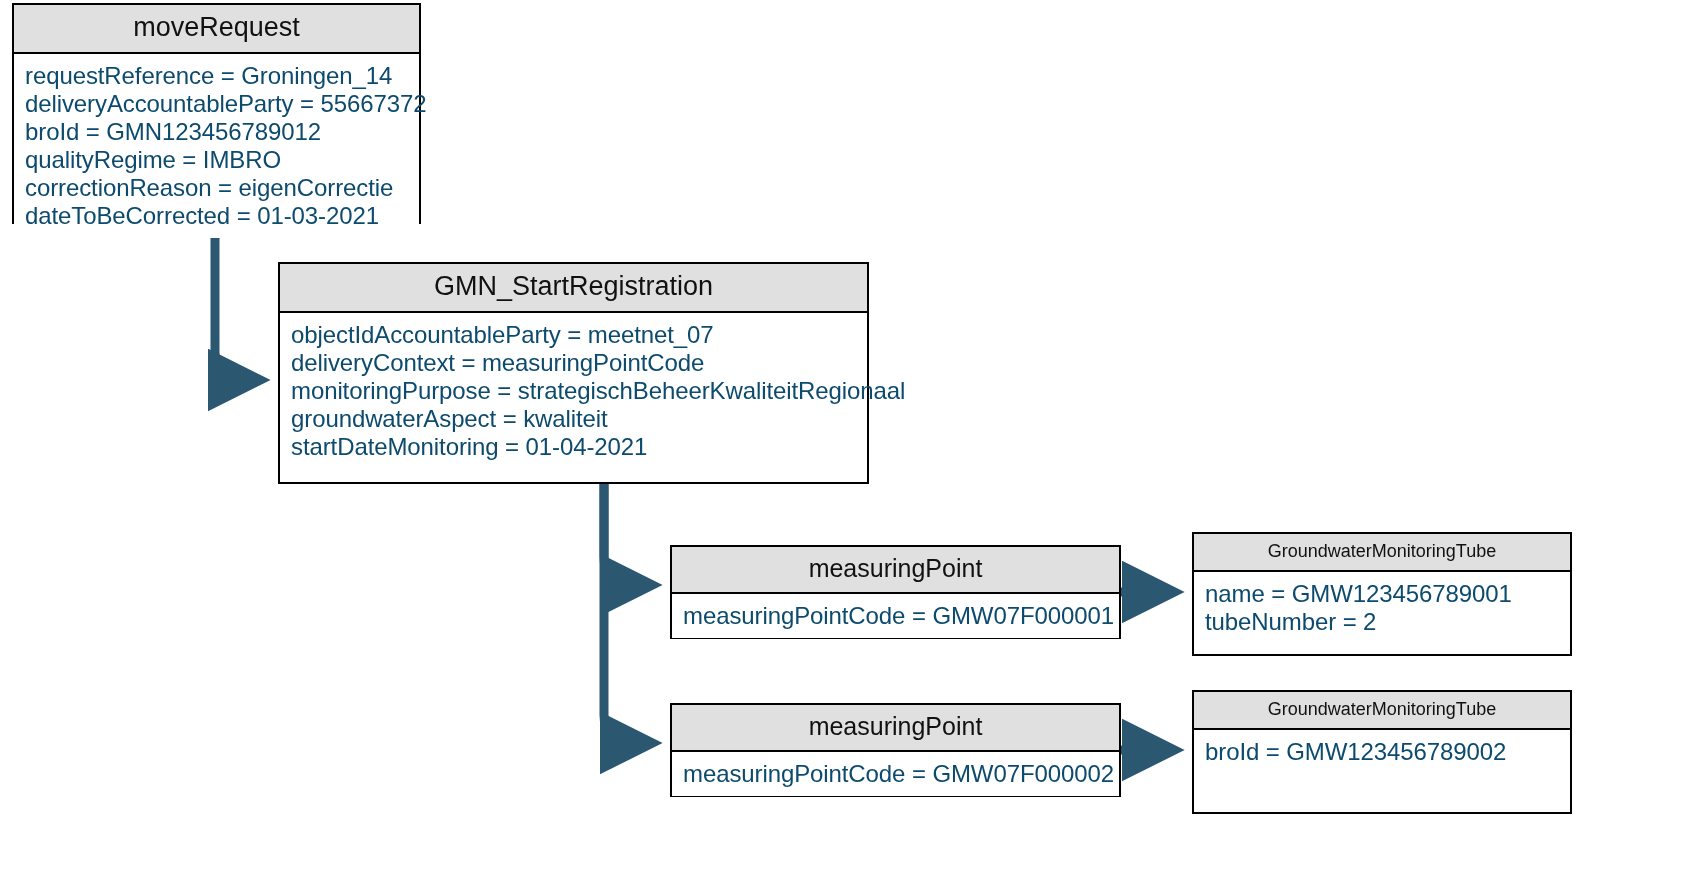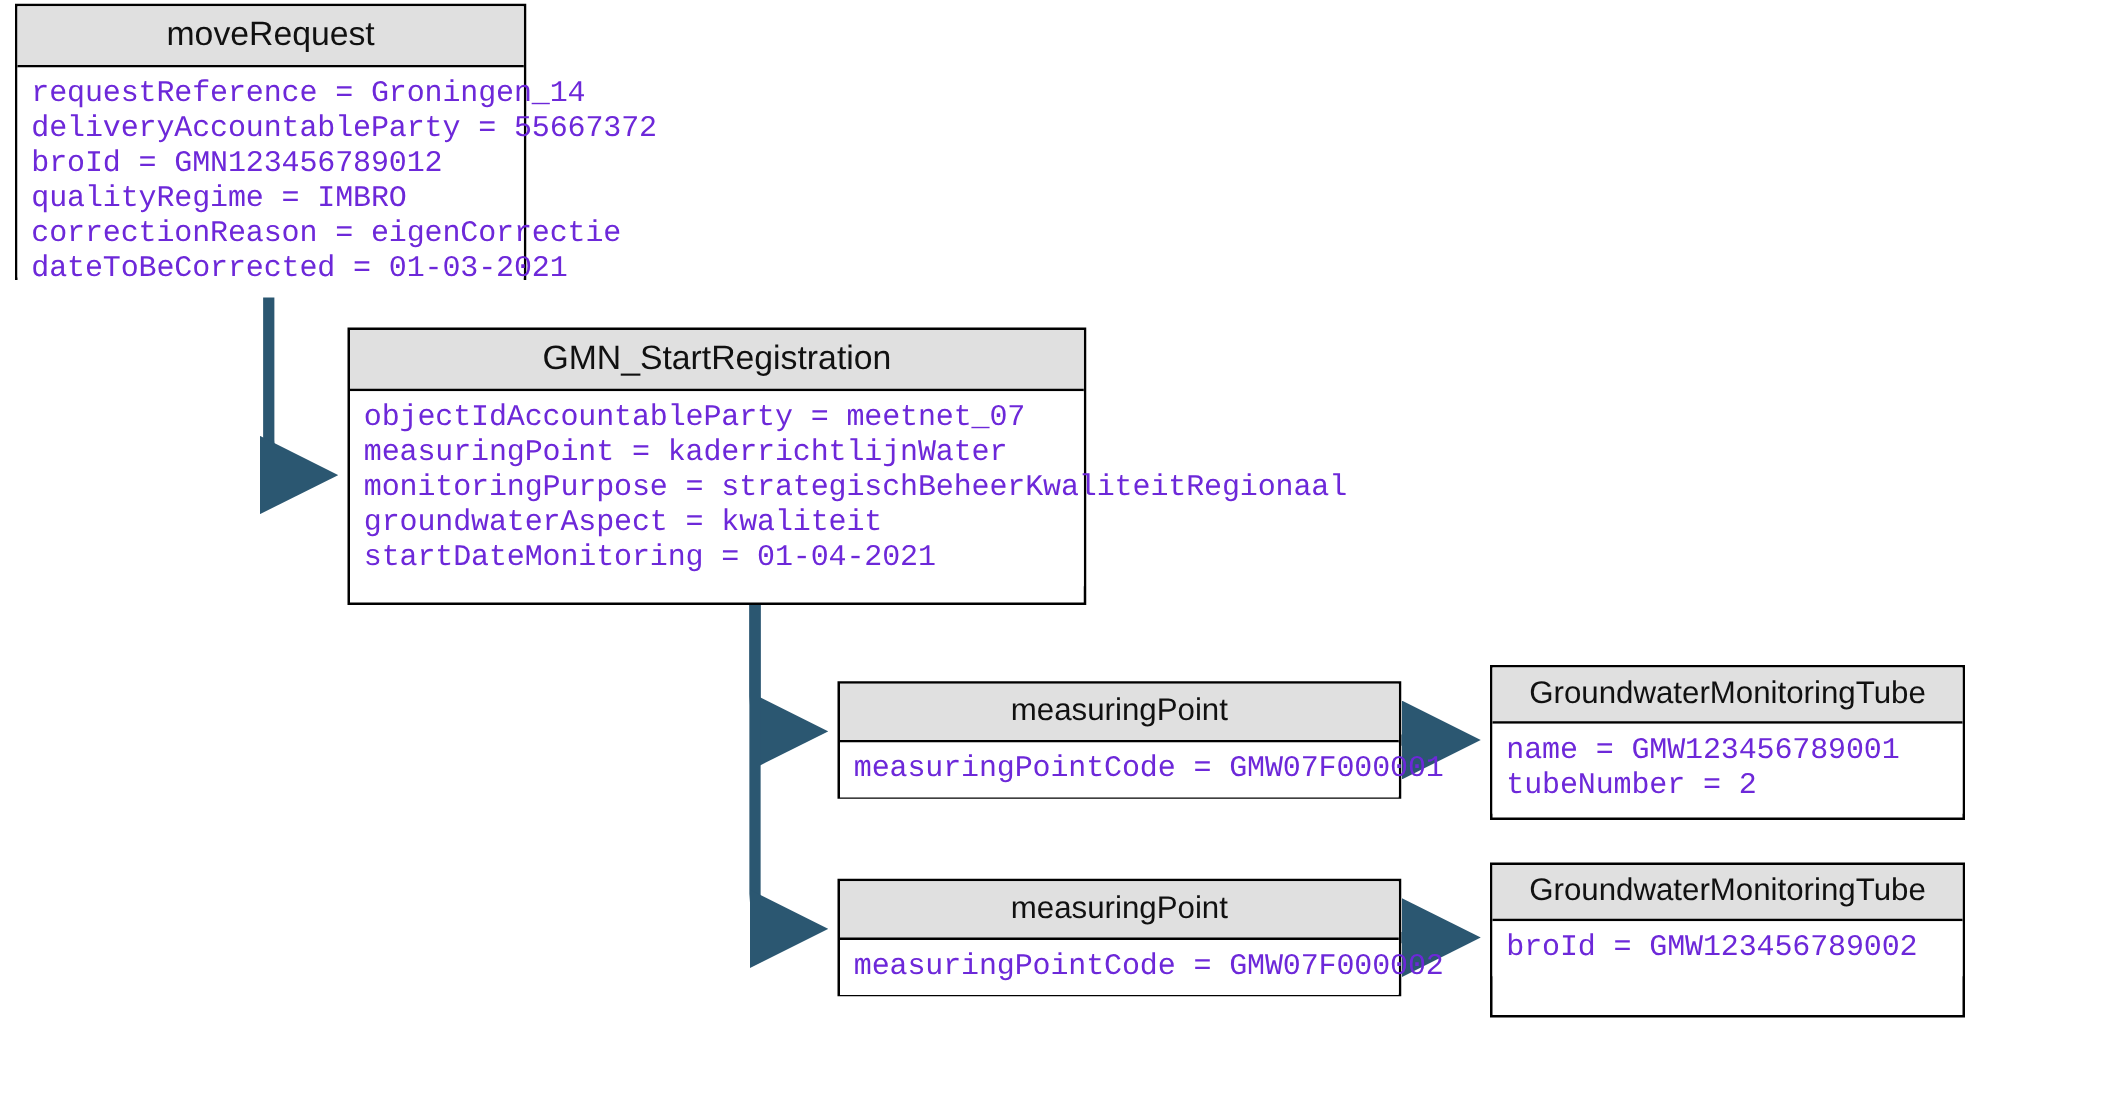--- a/index.html
+++ b/index.html
@@ -39,31 +39,30 @@
     white-space: nowrap;
     overflow: hidden;
   }
   .obj-body {
     box-sizing: border-box;
     padding: 8px 10px 8px 11px;
     background: #ffffff;
   }
   .attr-line {
     font-size: 24px;
-    color: #6d28d9;
+    color: #0c4a6e;
     line-height: 28px;
     white-space: nowrap;
     letter-spacing: -0.1px;
-    font-family: Liberation Mono, monospace;
   }
   
   #box-moveRequest .obj-title { font-size: 27px; padding-top: 9px; padding-bottom: 11px;}
   #box-gmnStart .obj-title    { font-size: 27px; padding-top: 9px; padding-bottom: 11px;}
   #box-mp1 .obj-title, #box-mp2 .obj-title { font-size: 25px; padding: 9px 6px 11px 6px; }
-  #box-tube1 .obj-title, #box-tube2 .obj-title { font-size: 25px; padding: 8px 6px 10px 6px; }
+  #box-tube1 .obj-title, #box-tube2 .obj-title { font-size: 18px; padding: 8px 6px 10px 6px; }
   #box-mp1 .attr-line, #box-mp2 .attr-line { font-size: 24px; }
   #box-tube1 .attr-line, #box-tube2 .attr-line { font-size: 24px; }
 
   
   .connector-layer {
     position: absolute;
     left: 0; top: 0;
     width: 1686px;
     height: 886px;
     z-index: 1;
@@ -102,21 +101,21 @@
       <div class="attr-line">qualityRegime = IMBRO</div>
       <div class="attr-line">correctionReason = eigenCorrectie</div>
       <div class="attr-line">dateToBeCorrected = 01-03-2021</div>
     </div>
   </div>
 
   <div class="obj-box" id="box-gmnStart" style="left:278px; top:262px; width:591px; height:222px;">
     <div class="obj-title">GMN_StartRegistration</div>
     <div class="obj-body">
       <div class="attr-line">objectIdAccountableParty = meetnet_07</div>
-      <div class="attr-line">measuringPoint = kaderrichtlijnWater</div>
+      <div class="attr-line">deliveryContext = measuringPointCode</div>
       <div class="attr-line">monitoringPurpose = strategischBeheerKwaliteitRegionaal</div>
       <div class="attr-line">groundwaterAspect = kwaliteit</div>
       <div class="attr-line">startDateMonitoring = 01-04-2021</div>
     </div>
   </div>
 
   <div class="obj-box" id="box-mp1" style="left:670px; top:545px; width:451px; height:94px;">
     <div class="obj-title">measuringPoint</div>
     <div class="obj-body">
       <div class="attr-line">measuringPointCode = GMW07F000001</div>

